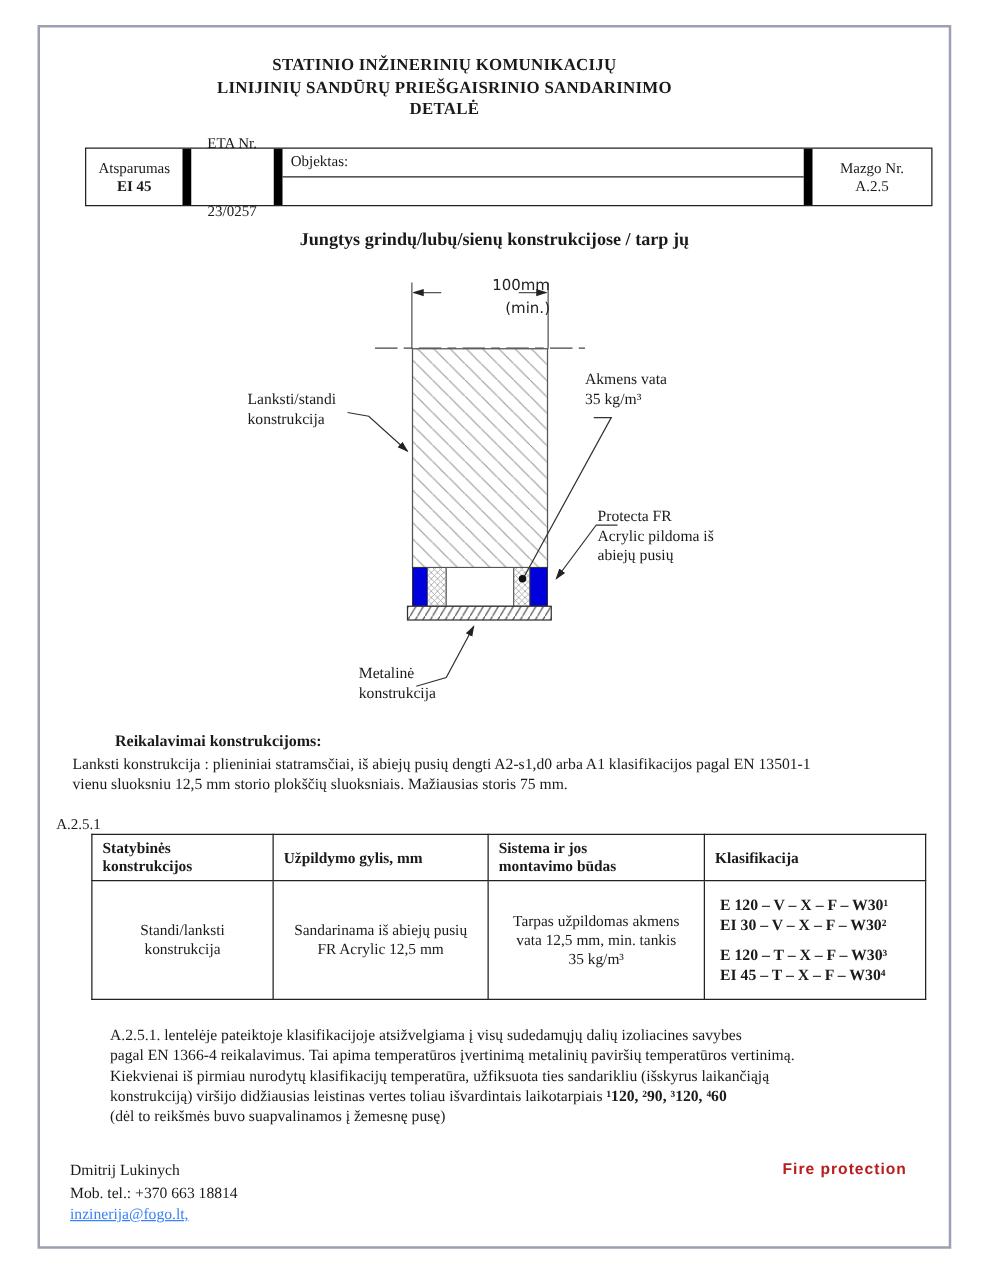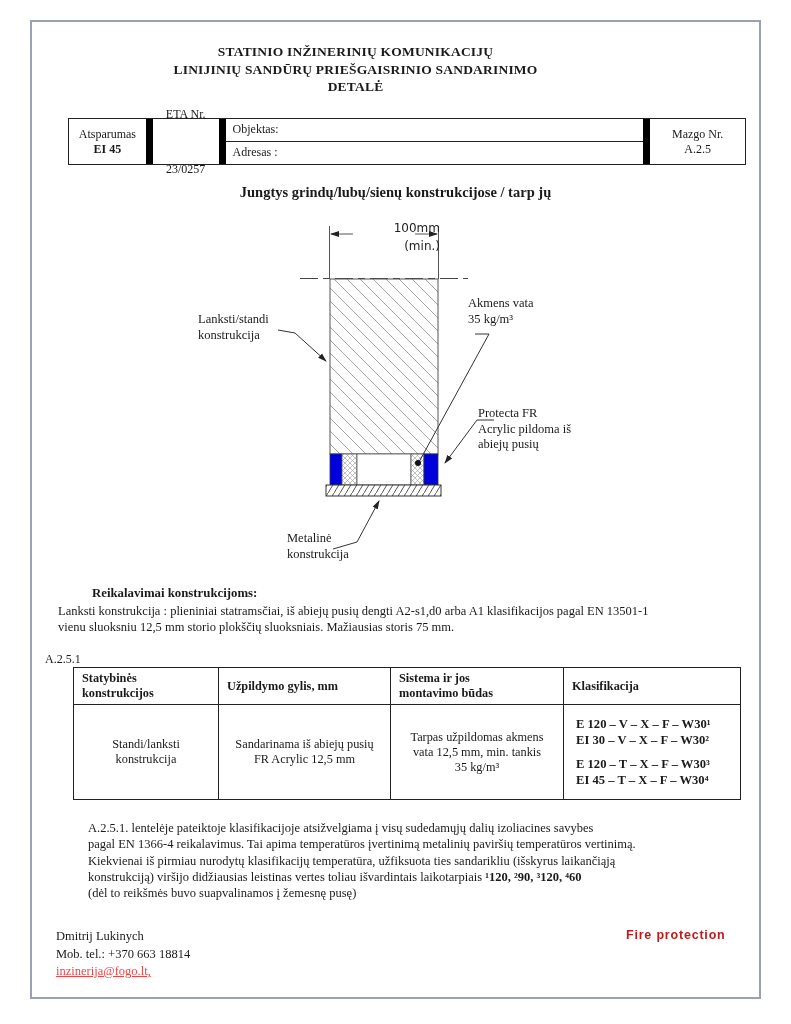--- a/index.html
+++ b/index.html
@@ -62,21 +62,21 @@
   tr.body-row td{height:95px;}
   td.sys{vertical-align:middle;text-align:center;}
   .cls-cell div{font-weight:bold;font-size:12.6px;line-height:16.5px;padding-left:4px;}
   .cls-gap{margin-top:7px;}
 
   
   .note{left:88px;top:820px;width:658px;font-size:12.5px;line-height:16.3px;}
 
   
   .contact{left:56px;top:928px;font-size:12.5px;line-height:17.5px;}
-  .contact a{color:#ef4444;text-decoration:underline;}
+  .contact a{color:#3b82f6;text-decoration:underline;}
 
   
   .logo{left:612px;top:917px;width:150px;}
   .logo-row{display:flex;align-items:flex-start;}
   .logo-brand{
     font-family:"Liberation Sans", sans-serif;font-weight:bold;font-size:33px;
     line-height:40px;color:#1177c0;letter-spacing:-1px;margin-left:-4px;margin-top:4px;
   }
   .logo-tagline{
     font-family:"Liberation Sans", sans-serif;font-weight:bold;font-size:12.5px;
@@ -97,23 +97,20 @@
     <span>Atsparumas</span>
     <span class="bold">EI 45</span>
   </div>
   <div class="hdr-cell hc2">
     <span>ETA Nr.</span>
     <span>23/0257</span>
   </div>
   <div class="hdr-cell hc3">
     <div class="half first">
       <span>Objektas:</span>
-    </div>
-    <div class="half">
-      <span>Adresas :</span>
     </div>
   </div>
   <div class="hdr-cell hc4">
     <span>Mazgo Nr.</span>
     <span>A.2.5</span>
   </div>
 </div>
 
 <div class="abs section-heading">Jungtys grindų/lubų/sienų konstrukcijose / tarp jų</div>
 

